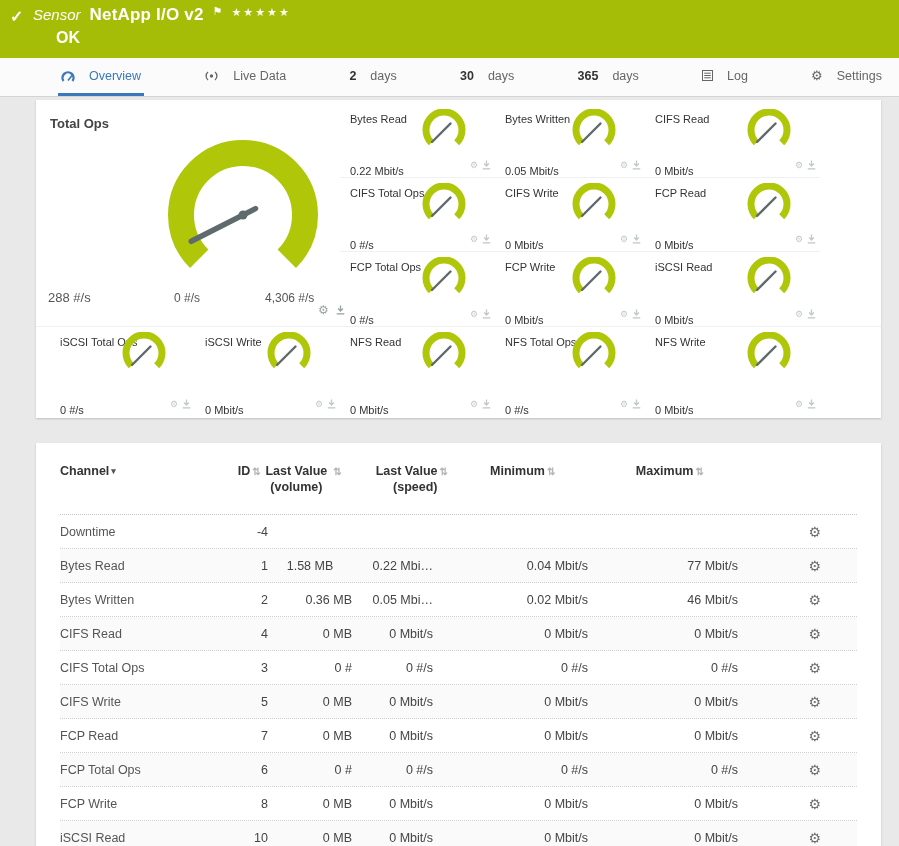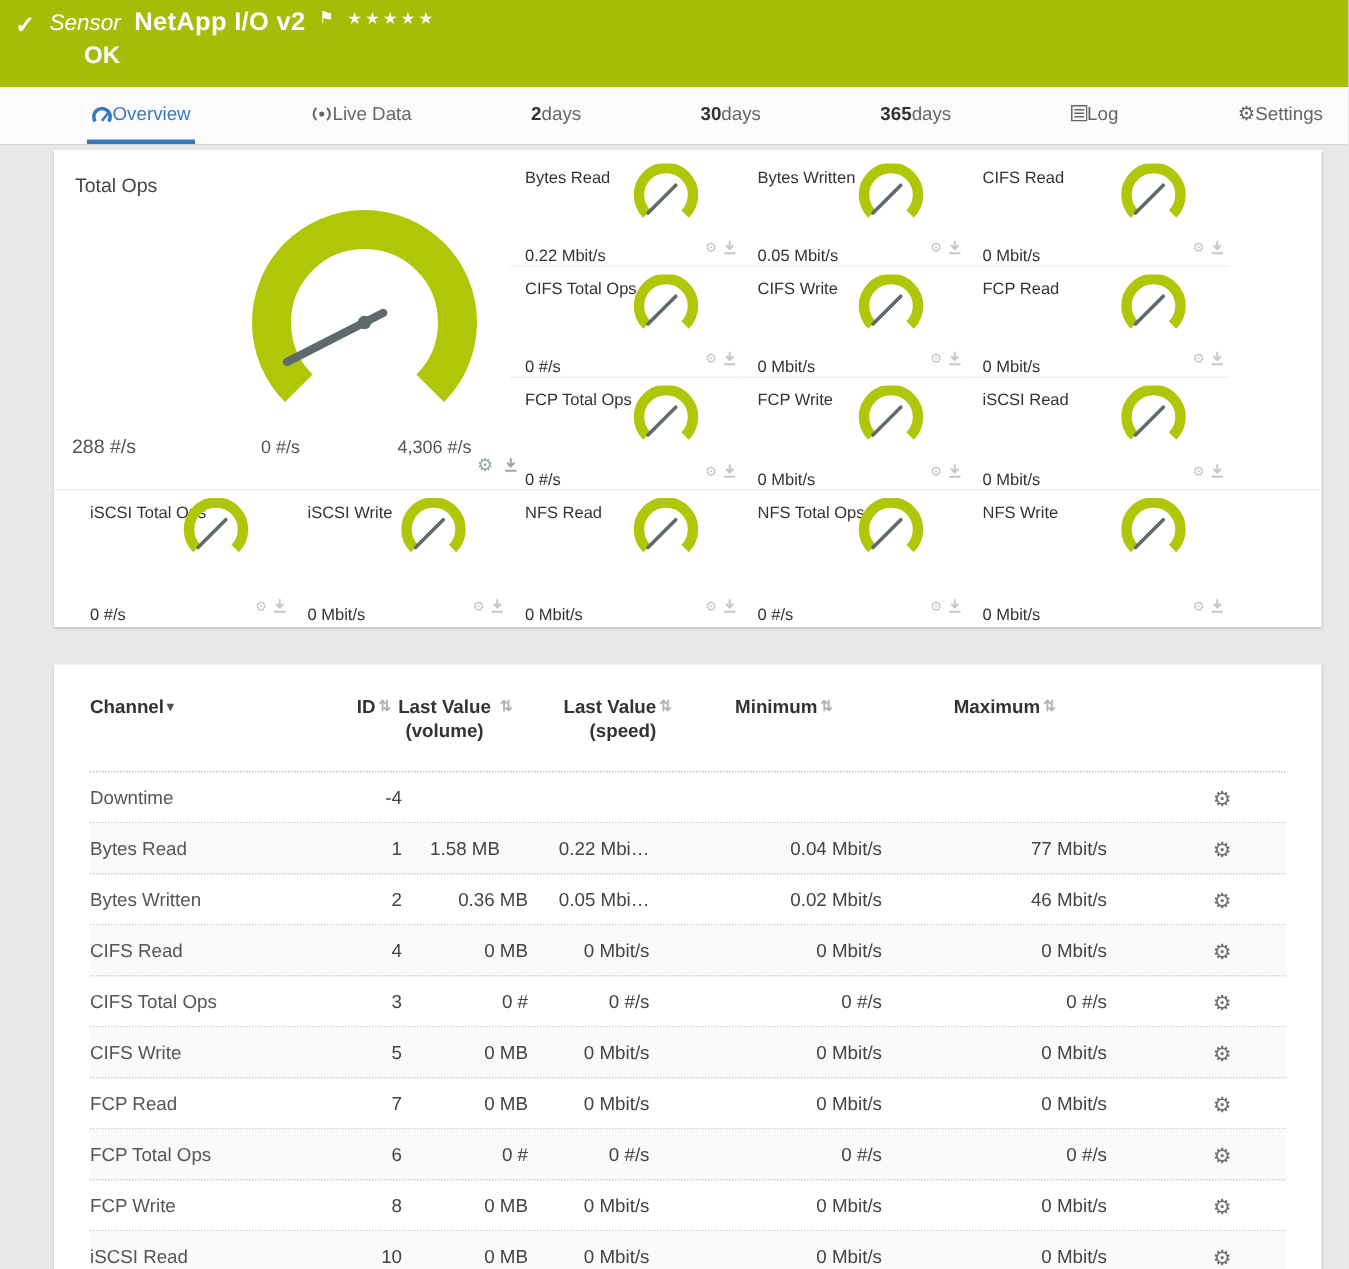--- a/index.html
+++ b/index.html
@@ -13,34 +13,34 @@
   .kind{font-style:italic;font-size:15px}
   .title{font-size:17px;font-weight:bold;letter-spacing:.2px}
   .flag{font-size:11px;position:relative;top:-5px;cursor:pointer}
   .stars{font-size:11px;letter-spacing:2px;color:rgba(255,255,255,.92);position:relative;top:-4px;cursor:pointer}
   .statusline{position:absolute;left:56px;top:29px;font-size:16px;font-weight:bold}
 
   
   .tabbar{position:absolute;left:0;top:58px;width:899px;height:39px;background:#fbfbfb;
           border-bottom:1px solid #d4d4d4;display:flex;align-items:stretch;
           padding:0 14px 0 58px;box-sizing:border-box;justify-content:space-between}
-  .tab{display:flex;align-items:center;gap:0;font-size:12.5px;color:#666;cursor:pointer;
+  .tab{display:flex;align-items:center;gap:14px;font-size:12.5px;color:#666;cursor:pointer;
        border-bottom:3px solid transparent;padding:0 3px;white-space:nowrap}
   .tab.active{color:#3b78bb;border-bottom-color:#3b78bb}
   .tab-num{color:#333;font-weight:bold}
   .tab-icon{display:flex;align-items:center}
   .gear-glyph{font-size:13px;line-height:1}
 
   
   .card{position:absolute;left:36px;width:845px;background:#fff;box-shadow:0 1px 2px rgba(0,0,0,.18)}
   .card-gauges{top:100px;height:318px}
   .card-table{top:443px;height:420px}
 
   
-  .mg-title{position:absolute;left:14px;top:16px;font-size:13px;font-weight:normal;color:#444}
+  .mg-title{position:absolute;left:14px;top:16px;font-size:13px;font-weight:bold;color:#444}
   .mg-svg{position:absolute;left:87px;top:15px}
   .mg-value{position:absolute;left:12px;top:190px;font-size:13px;color:#555}
   .mg-min{position:absolute;left:116px;top:191px;width:48px;text-align:right;font-size:12px;color:#555}
   .mg-max{position:absolute;left:229px;top:191px;font-size:12px;color:#555}
   .mg-icons{position:absolute;left:282px;top:203px;display:flex;gap:7px;color:#98a5a7;font-size:12px;align-items:center}
   .mg-icons span{cursor:pointer;display:flex;align-items:center}
 
   
   .gauge-grid{position:absolute;left:304px;top:4px;display:grid;grid-template-columns:155px 150px 175px;grid-auto-rows:74px}
   .gauge-grid .gcell:nth-child(-n+6){border-bottom:1px solid #f0f0f0}

